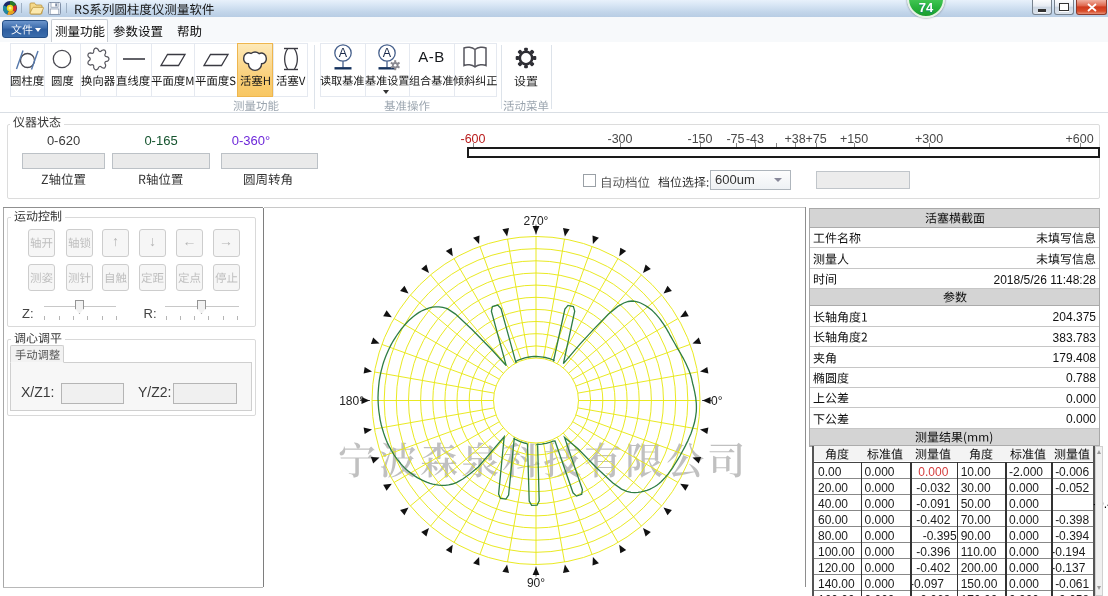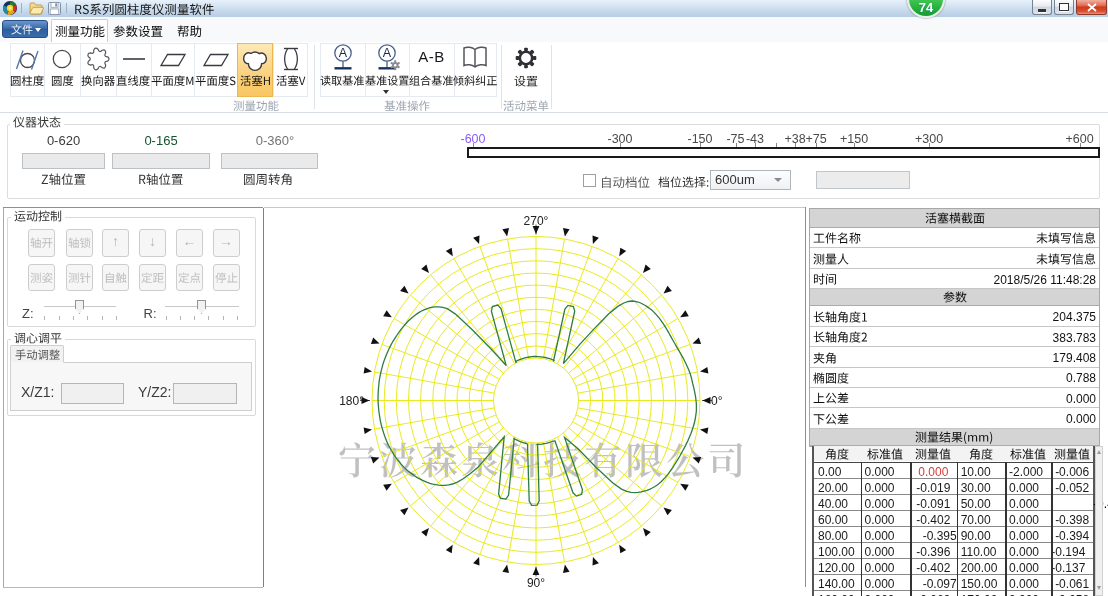--- a/index.html
+++ b/index.html
@@ -427,21 +427,21 @@
           <use href="#g23" x="1000"></use>
           <use href="#g48" x="2000"></use>
           <use href="#g49" x="3000"></use>
         </g>
       </svg></div>
     <div style="position:absolute;left:22px;top:153px;width:83px;height:16px;background:#eaeaea;border:1px solid #bcc1c6;box-sizing:border-box;"></div>
     <div style="position:absolute;left:112px;top:153px;width:98px;height:16px;background:#eaeaea;border:1px solid #bcc1c6;box-sizing:border-box;"></div>
     <div style="position:absolute;left:221px;top:153px;width:97px;height:16px;background:#eaeaea;border:1px solid #bcc1c6;box-sizing:border-box;"></div>
     <div style="position:absolute;left:23.5px;top:133px;width:80px;text-align:center;font:13px 'Liberation Sans',sans-serif;color:#3a3a3a;">0-620</div>
     <div style="position:absolute;left:121px;top:133px;width:80px;text-align:center;font:13px 'Liberation Sans',sans-serif;color:#14532d;">0-165</div>
-    <div style="position:absolute;left:235px;top:133px;width:80px;text-align:center;font:13px 'Liberation Sans',sans-serif;color:#737373;">0-360°</div>
+    <div style="position:absolute;left:211px;top:133px;width:80px;text-align:center;font:13px 'Liberation Sans',sans-serif;color:#6d28d9;">0-360°</div>
     <div style="position:absolute;left:41.0px;top:173.0px;line-height:0;"><svg width="45.0" height="12.5" viewBox="0 0 3603 1000" style="overflow:visible;">
         <g transform="translate(0,880) scale(1,-1)" fill="#333">
           <use href="#g50" x="0"></use>
           <use href="#g51" x="603"></use>
           <use href="#g52" x="1603"></use>
           <use href="#g18" x="2603"></use>
         </g>
       </svg></div>
     <div style="position:absolute;left:138.3px;top:173.0px;line-height:0;"><svg width="45.4" height="12.5" viewBox="0 0 3635 1000" style="overflow:visible;">
         <g transform="translate(0,880) scale(1,-1)" fill="#333">
@@ -452,21 +452,21 @@
         </g>
       </svg></div>
     <div style="position:absolute;left:243.0px;top:173.0px;line-height:0;"><svg width="50.0" height="12.5" viewBox="0 0 4000 1000" style="overflow:visible;">
         <g transform="translate(0,880) scale(1,-1)" fill="#333">
           <use href="#g4" x="0"></use>
           <use href="#g53" x="1000"></use>
           <use href="#g54" x="2000"></use>
           <use href="#g55" x="3000"></use>
         </g>
       </svg></div>
-    <div style="position:absolute;left:443px;top:132px;width:60px;text-align:center;font:12.5px 'Liberation Sans',sans-serif;color:#8b5cf6;">-600</div>
+    <div style="position:absolute;left:443px;top:132px;width:60px;text-align:center;font:12.5px 'Liberation Sans',sans-serif;color:#b91c1c;">-600</div>
     <div style="position:absolute;left:473px;top:143px;width:1px;height:5px;background:#888;"></div>
     <div style="position:absolute;left:590px;top:132px;width:60px;text-align:center;font:12.5px 'Liberation Sans',sans-serif;color:#4a4a4a;">-300</div>
     <div style="position:absolute;left:620px;top:143px;width:1px;height:5px;background:#888;"></div>
     <div style="position:absolute;left:670px;top:132px;width:60px;text-align:center;font:12.5px 'Liberation Sans',sans-serif;color:#4a4a4a;">-150</div>
     <div style="position:absolute;left:700px;top:143px;width:1px;height:5px;background:#888;"></div>
     <div style="position:absolute;left:705.5px;top:132px;width:60px;text-align:center;font:12.5px 'Liberation Sans',sans-serif;color:#4a4a4a;">-75</div>
     <div style="position:absolute;left:735.5px;top:143px;width:1px;height:5px;background:#888;"></div>
     <div style="position:absolute;left:725px;top:132px;width:60px;text-align:center;font:12.5px 'Liberation Sans',sans-serif;color:#4a4a4a;">-43</div>
     <div style="position:absolute;left:755px;top:143px;width:1px;height:5px;background:#888;"></div>
     <div style="position:absolute;left:765px;top:132px;width:60px;text-align:center;font:12.5px 'Liberation Sans',sans-serif;color:#4a4a4a;">+38</div>
@@ -907,21 +907,21 @@
     <div style="position:absolute;left:814px;top:461.5px;width:279px;height:1.6px;background:#444;"></div>
     <div style="position:absolute;left:818px;top:464.6px;font:12px 'Liberation Sans',sans-serif;color:#1a1a1a;">0.00</div>
     <div style="position:absolute;left:864.5px;top:464.6px;font:12px 'Liberation Sans',sans-serif;color:#1a1a1a;">0.000</div>
     <div style="position:absolute;left:910px;top:464.6px;width:46.700000000000045px;text-align:center;font:12px 'Liberation Sans',sans-serif;color:#d43c3c;">0.000</div>
     <div style="position:absolute;left:960.7px;top:464.6px;font:12px 'Liberation Sans',sans-serif;color:#1a1a1a;">10.00</div>
     <div style="position:absolute;left:1009px;top:464.6px;font:12px 'Liberation Sans',sans-serif;color:#1a1a1a;">-2.000</div>
     <div style="position:absolute;left:1051.3px;top:464.6px;width:41.700000000000045px;text-align:center;font:12px 'Liberation Sans',sans-serif;color:#1a1a1a;">-0.006</div>
     <div style="position:absolute;left:814px;top:478.3px;width:279px;height:1px;background:#888;"></div>
     <div style="position:absolute;left:818px;top:480.6px;font:12px 'Liberation Sans',sans-serif;color:#1a1a1a;">20.00</div>
     <div style="position:absolute;left:864.5px;top:480.6px;font:12px 'Liberation Sans',sans-serif;color:#1a1a1a;">0.000</div>
-    <div style="position:absolute;left:910px;top:480.6px;width:46.700000000000045px;text-align:center;font:12px 'Liberation Sans',sans-serif;color:#1a1a1a;">-0.019</div>
+    <div style="position:absolute;left:910px;top:480.6px;width:46.700000000000045px;text-align:center;font:12px 'Liberation Sans',sans-serif;color:#1a1a1a;">-0.032</div>
     <div style="position:absolute;left:960.7px;top:480.6px;font:12px 'Liberation Sans',sans-serif;color:#1a1a1a;">30.00</div>
     <div style="position:absolute;left:1009px;top:480.6px;font:12px 'Liberation Sans',sans-serif;color:#1a1a1a;">0.000</div>
     <div style="position:absolute;left:1051.3px;top:480.6px;width:41.700000000000045px;text-align:center;font:12px 'Liberation Sans',sans-serif;color:#1a1a1a;">-0.052</div>
     <div style="position:absolute;left:814px;top:494.3px;width:279px;height:1px;background:#888;"></div>
     <div style="position:absolute;left:818px;top:496.6px;font:12px 'Liberation Sans',sans-serif;color:#1a1a1a;">40.00</div>
     <div style="position:absolute;left:864.5px;top:496.6px;font:12px 'Liberation Sans',sans-serif;color:#1a1a1a;">0.000</div>
     <div style="position:absolute;left:910px;top:496.6px;width:46.700000000000045px;text-align:center;font:12px 'Liberation Sans',sans-serif;color:#1a1a1a;">-0.091</div>
     <div style="position:absolute;left:960.7px;top:496.6px;font:12px 'Liberation Sans',sans-serif;color:#1a1a1a;">50.00</div>
     <div style="position:absolute;left:1009px;top:496.6px;font:12px 'Liberation Sans',sans-serif;color:#1a1a1a;">0.000</div>
     <div style="position:absolute;left:1051.3px;top:496.6px;width:41.700000000000045px;text-align:center;font:12px 'Liberation Sans',sans-serif;color:#000000;padding-left:38px;">-0.407</div>
@@ -949,21 +949,21 @@
     <div style="position:absolute;left:814px;top:558.3000000000001px;width:279px;height:1px;background:#888;"></div>
     <div style="position:absolute;left:818px;top:560.6px;font:12px 'Liberation Sans',sans-serif;color:#1a1a1a;">120.00</div>
     <div style="position:absolute;left:864.5px;top:560.6px;font:12px 'Liberation Sans',sans-serif;color:#1a1a1a;">0.000</div>
     <div style="position:absolute;left:910px;top:560.6px;width:46.700000000000045px;text-align:center;font:12px 'Liberation Sans',sans-serif;color:#1a1a1a;">-0.402</div>
     <div style="position:absolute;left:960.7px;top:560.6px;font:12px 'Liberation Sans',sans-serif;color:#1a1a1a;">200.00</div>
     <div style="position:absolute;left:1009px;top:560.6px;font:12px 'Liberation Sans',sans-serif;color:#1a1a1a;">0.000</div>
     <div style="position:absolute;left:1051.3px;top:560.6px;width:19px;text-align:right;font:12px 'Liberation Sans',sans-serif;color:#1a1a1a;">-0.137</div>
     <div style="position:absolute;left:814px;top:574.3000000000001px;width:279px;height:1px;background:#888;"></div>
     <div style="position:absolute;left:818px;top:576.6px;font:12px 'Liberation Sans',sans-serif;color:#1a1a1a;">140.00</div>
     <div style="position:absolute;left:864.5px;top:576.6px;font:12px 'Liberation Sans',sans-serif;color:#1a1a1a;">0.000</div>
-    <div style="position:absolute;left:910px;top:576.6px;width:46.700000000000045px;text-align:right;font:12px 'Liberation Sans',sans-serif;color:#1a1a1a;">-0.097</div>
+    <div style="position:absolute;left:910px;top:576.6px;width:46.700000000000045px;text-align:left;font:12px 'Liberation Sans',sans-serif;color:#1a1a1a;">-0.097</div>
     <div style="position:absolute;left:960.7px;top:576.6px;font:12px 'Liberation Sans',sans-serif;color:#1a1a1a;">150.00</div>
     <div style="position:absolute;left:1009px;top:576.6px;font:12px 'Liberation Sans',sans-serif;color:#1a1a1a;">0.000</div>
     <div style="position:absolute;left:1051.3px;top:576.6px;width:41.700000000000045px;text-align:center;font:12px 'Liberation Sans',sans-serif;color:#1a1a1a;">-0.061</div>
     <div style="position:absolute;left:814px;top:590.3000000000001px;width:279px;height:1px;background:#888;"></div>
     <div style="position:absolute;left:818px;top:592.6px;font:12px 'Liberation Sans',sans-serif;color:#1a1a1a;">160.00</div>
     <div style="position:absolute;left:864.5px;top:592.6px;font:12px 'Liberation Sans',sans-serif;color:#1a1a1a;">0.000</div>
     <div style="position:absolute;left:910px;top:592.6px;width:46.700000000000045px;text-align:center;font:12px 'Liberation Sans',sans-serif;color:#1a1a1a;">-0.063</div>
     <div style="position:absolute;left:960.7px;top:592.6px;font:12px 'Liberation Sans',sans-serif;color:#1a1a1a;">170.00</div>
     <div style="position:absolute;left:1009px;top:592.6px;font:12px 'Liberation Sans',sans-serif;color:#1a1a1a;">0.000</div>
     <div style="position:absolute;left:1051.3px;top:592.6px;width:41.700000000000045px;text-align:center;font:12px 'Liberation Sans',sans-serif;color:#1a1a1a;">-0.058</div>

